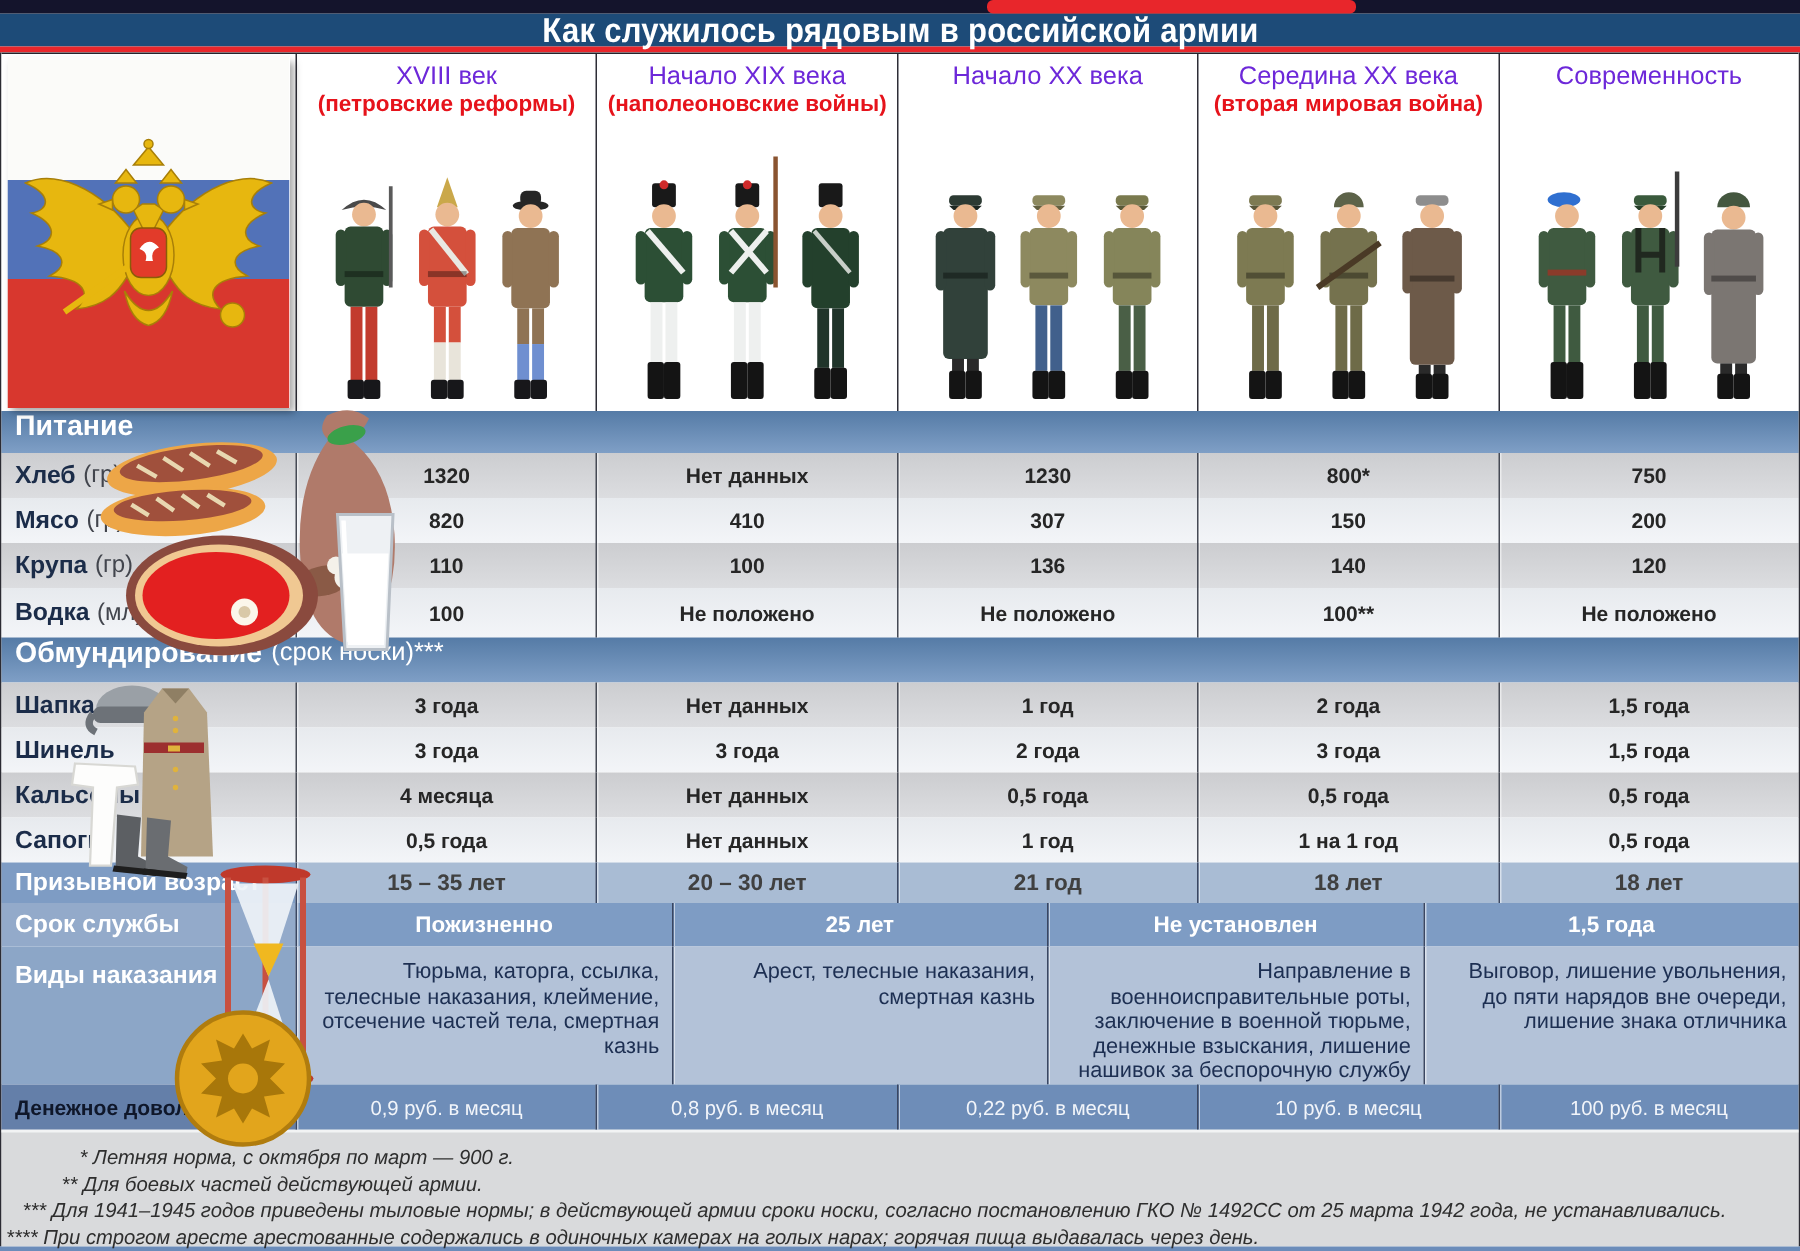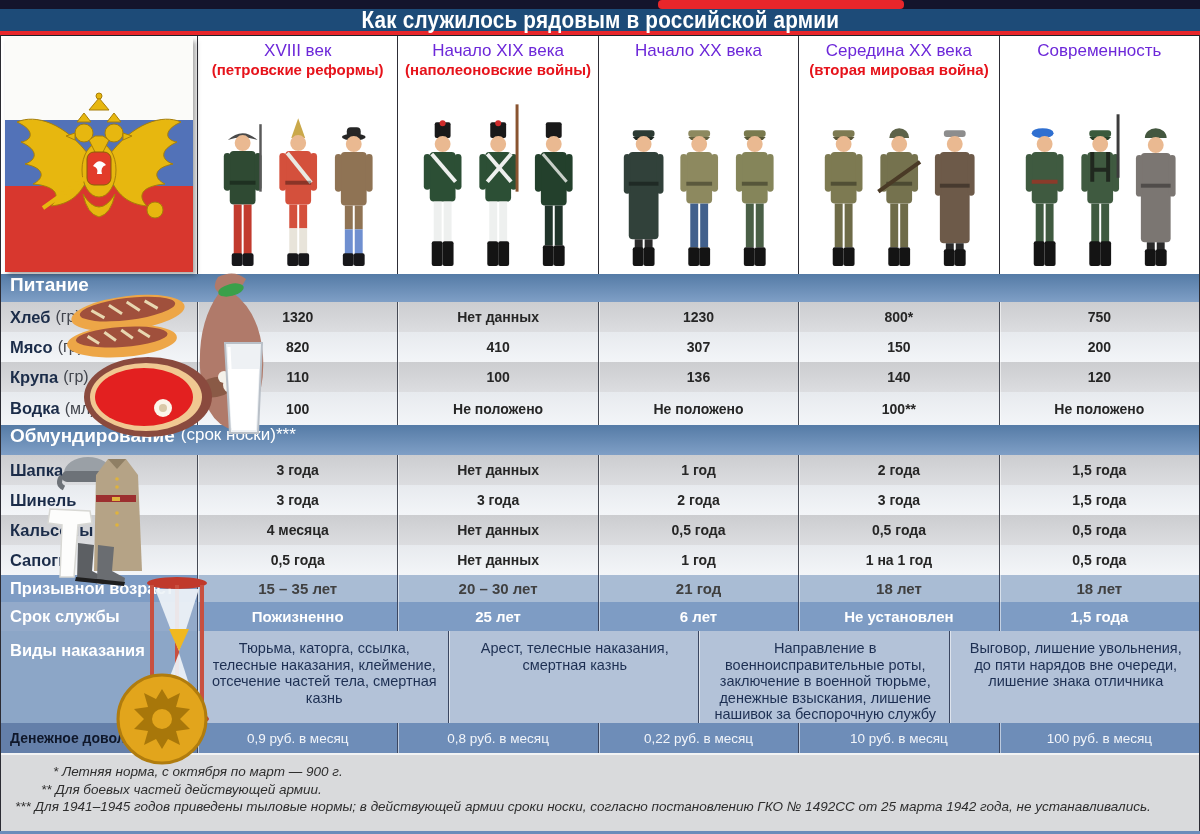--- a/index.html
+++ b/index.html
@@ -34,21 +34,21 @@
         font-size:14px;font-weight:bold;color:#262626;border-left:1px solid #464a55;
         box-shadow:inset 1px 0 0 rgba(255,255,255,.55);min-width:0;}
   .r-gray{background:linear-gradient(180deg,#cccdd0,#dcdde0);}
   .r-light{background:linear-gradient(180deg,#e7eaee,#f3f5f8);}
   .row-age .lab{background:#7e9cc4;color:#fff;}
   .row-age .cell{background:#a9bcd4;color:#404040;font-size:15px;border-left-color:#3a4661;}
   .row-serv .lab{background:#93aaca;color:#fff;}
   .row-serv .cell{background:#7e9cc4;color:#fff;font-size:15px;border-left-color:#3a4661;}
   .row-pun .lab{background:#8ca6c7;color:#fff;align-items:flex-start;padding-top:10px;}
   .row-pun .cell{background:#b3c2d8;color:#1d2f52;font-weight:normal;font-size:14.5px;
-                 justify-content:flex-start;align-items:flex-start;text-align:center;
+                 justify-content:flex-start;align-items:flex-start;text-align:right;
                  padding:9px 8px 0 11px;line-height:16.5px;border-left-color:#3a4661;box-sizing:border-box;}
   .row-money .lab{background:#647fa9;color:#0f172a;font-size:14px;}
   .row-money .cell{background:#6e8db8;color:#f2f5fa;font-weight:500;font-size:13.5px;border-left-color:#3a4661;}
   
   .foot{height:78px;background:#d9dadc;padding-top:8px;box-sizing:border-box;border-top:2px solid #f2f3f4;}
   .fn{font-style:italic;font-size:13.5px;color:#2e2e2e;line-height:17.5px;}
   .fn0{padding-left:52px;} .fn1{padding-left:40px;} .fn2{padding-left:14px;} .fn3{padding-left:3px;}
   .bottom-strip{height:3px;background:#6b8cba;}
   
   .illus{position:absolute;left:0;top:273px;width:340px;height:492px;pointer-events:none;z-index:5;}
@@ -439,21 +439,20 @@
       <div class="cell">18 лет</div>
       <div class="cell">18 лет</div>
     </div>
 
     <div class="row row-serv h29">
       <div class="lab">
         <span>Срок службы</span>
       </div>
       <div class="cell">Пожизненно</div>
       <div class="cell">25 лет</div>
-      <div class="cell">6 лет</div>
       <div class="cell">Не установлен</div>
       <div class="cell">1,5 года</div>
     </div>
 
     <div class="row row-pun h92">
       <div class="lab">
         <span>Виды наказания</span>
       </div>
       <div class="cell">Тюрьма, каторга, ссылка, телесные наказания, клеймение, отсечение частей тела, смертная казнь</div>
       <div class="cell">Арест, телесные наказания, смертная казнь</div>
@@ -469,20 +468,21 @@
       <div class="cell">0,8 руб. в месяц</div>
       <div class="cell">0,22 руб. в месяц</div>
       <div class="cell">10 руб. в месяц</div>
       <div class="cell">100 руб. в месяц</div>
     </div>
 
     <div class="foot">
       <div class="fn fn0">* Летняя норма, с октября по март — 900 г.</div>
       <div class="fn fn1">** Для боевых частей действующей армии.</div>
       <div class="fn fn2">*** Для 1941–1945 годов приведены тыловые нормы; в действующей армии сроки носки, согласно постановлению ГКО № 1492СС от 25 марта 1942 года, не устанавливались.</div>
+      <div class="fn fn3">**** При строгом аресте арестованные содержались в одиночных камерах на голых нарах; горячая пища выдавалась через день.</div>
     </div>
   </div>
 
   <div class="bottom-strip"></div>
 
   <svg class="illus" width="340" height="492" viewBox="0 0 340 492">
 
     <g>
       <path d="M218 4 q16 -8 28 2 q-5 11 -14 13 q28 20 31 64 q3 52 -29 74 q-32 -7 -34 -62 q-2 -46 19 -75 q-8 -6 -1 -16 z" fill="#b07a6a"></path>
       <ellipse cx="231" cy="17" rx="13" ry="6" fill="#3aa04a" transform="rotate(-14 231 17)"></ellipse>

